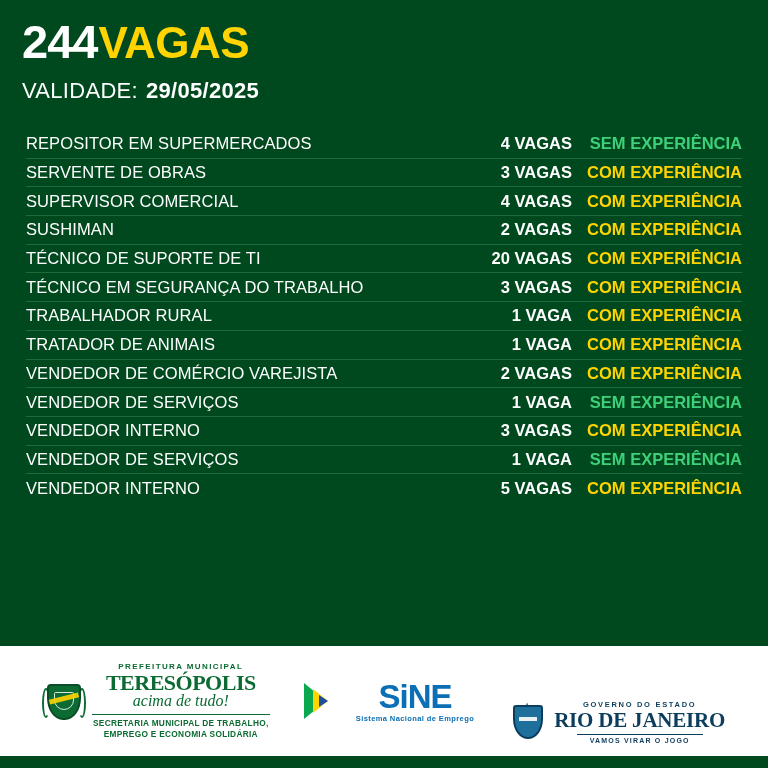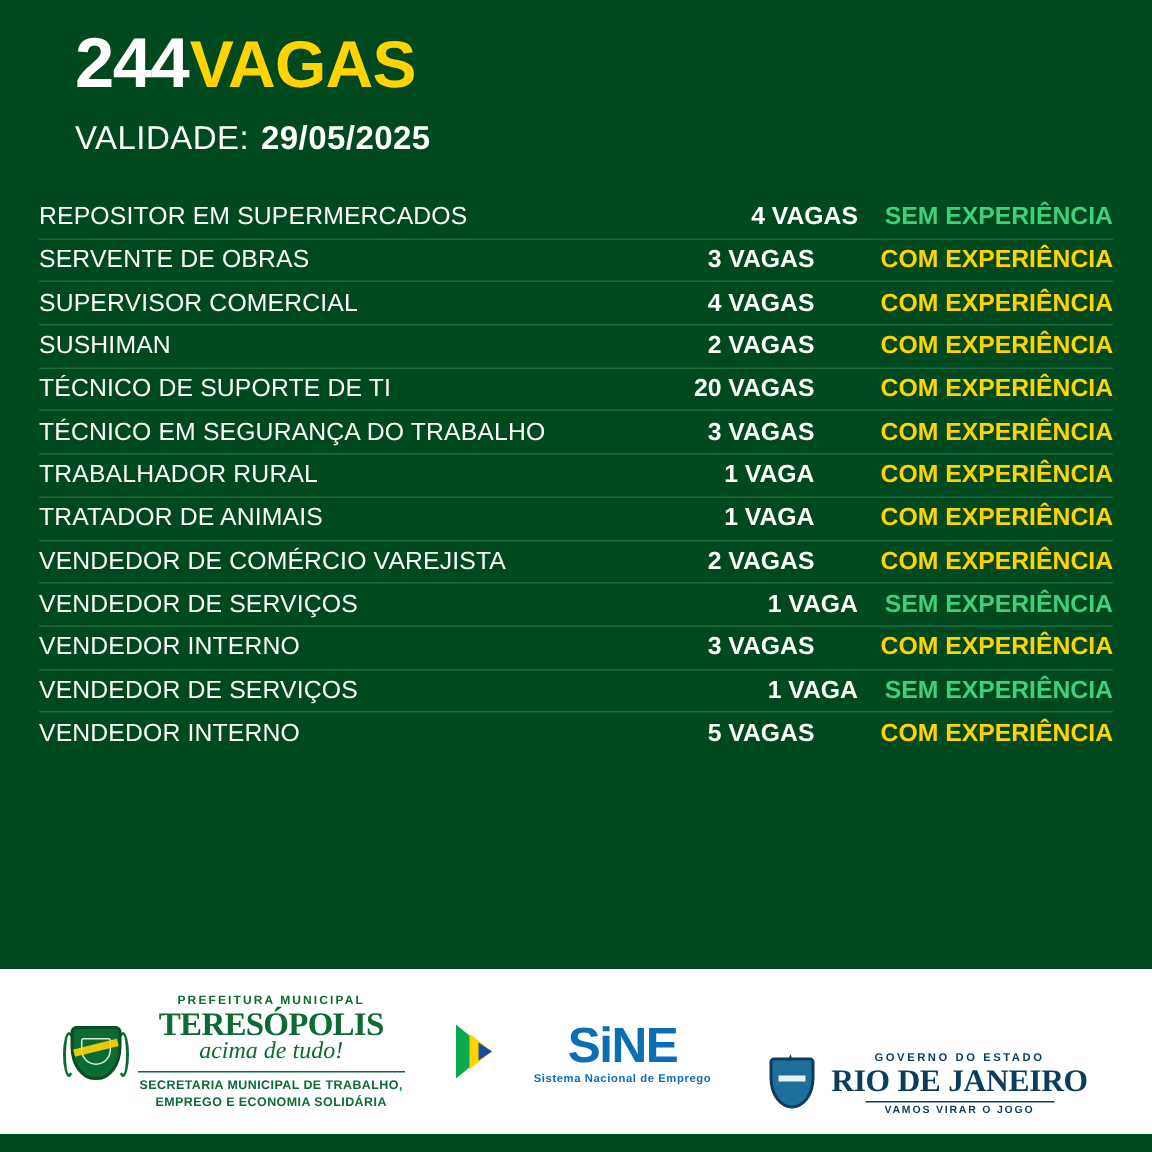--- a/index.html
+++ b/index.html
@@ -18,21 +18,20 @@
     height: 768px;
     background: #00491f;
     display: flex;
     flex-direction: column;
     position: relative;
   }
 
   
   .header {
     padding: 18px 0 0 22px;
-    margin-left: 28px;
   }
   .headline {
     display: flex;
     align-items: baseline;
     line-height: 1;
   }
   .headline .count {
     font-size: 47px;
     font-weight: bold;
     color: #ffffff;
@@ -86,21 +85,21 @@
     padding-right: 12px;
     min-width: 96px;
   }
   .exp {
     flex: 0 0 auto;
     font-size: 16.5px;
     font-weight: bold;
     text-align: right;
     min-width: 158px;
   }
-  .exp.com { color: #ffd400; margin-left: 29px; }
+  .exp.com { color: #ffd400; }
   .exp.sem { color: #3fd07a; }
 
   
   .footer {
     position: absolute;
     left: 0;
     bottom: 12px;
     width: 768px;
     height: 110px;
     background: #ffffff;

